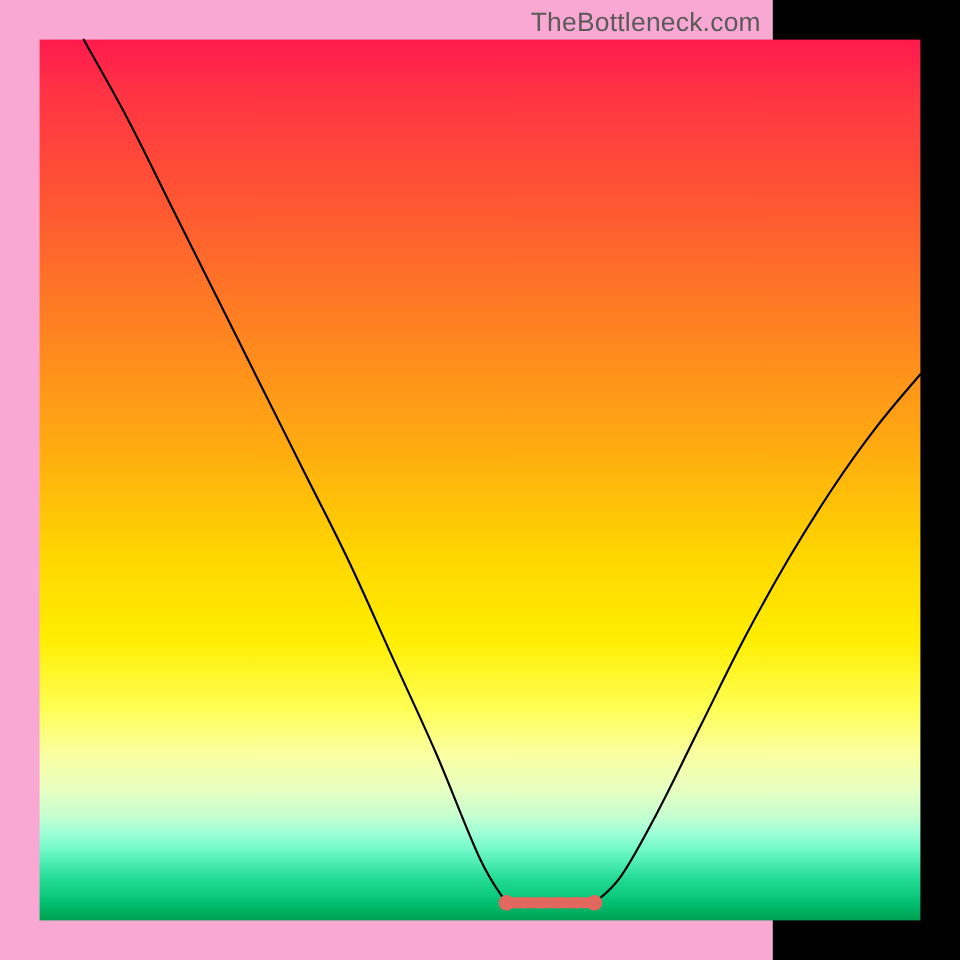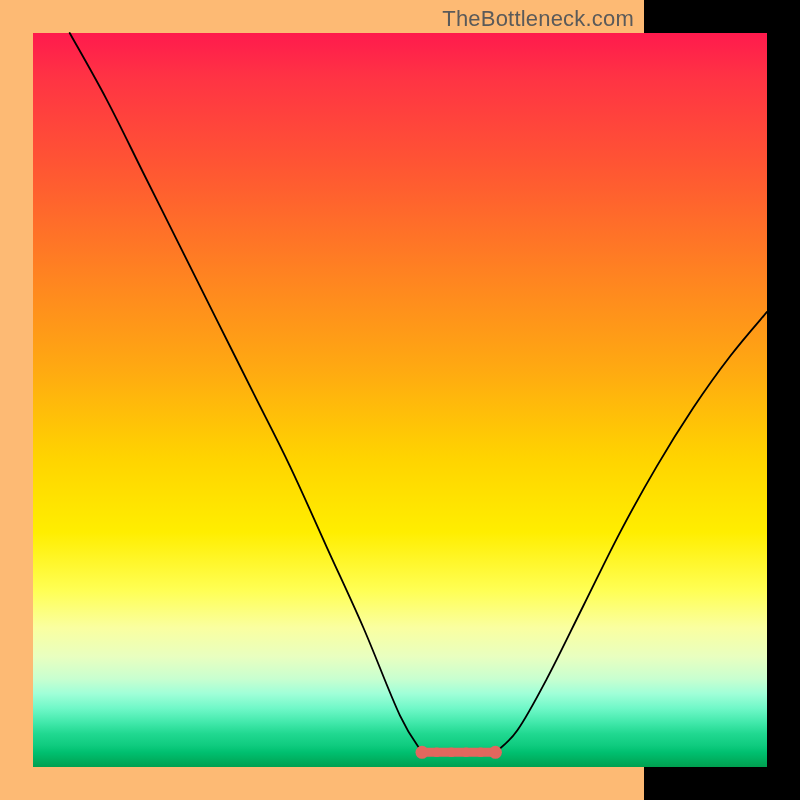--- a/index.html
+++ b/index.html
@@ -8,21 +8,21 @@
     width: 800px;
     height: 800px;
     background: #000;
     overflow: hidden;
     font-family: Arial, Helvetica, sans-serif;
   }
   .frame {
     position: relative;
     width: 644px;
     height: 800px;
-    background: #fdba74;
+    background: #f9a8d4;
   }
   .plot-area {
     position: absolute;
     left: 33px;
     top: 33px;
     width: 734px;
     height: 734px;
     background: linear-gradient(to bottom,
       #ff1a4d 0%,
       #ff3344 6%,

